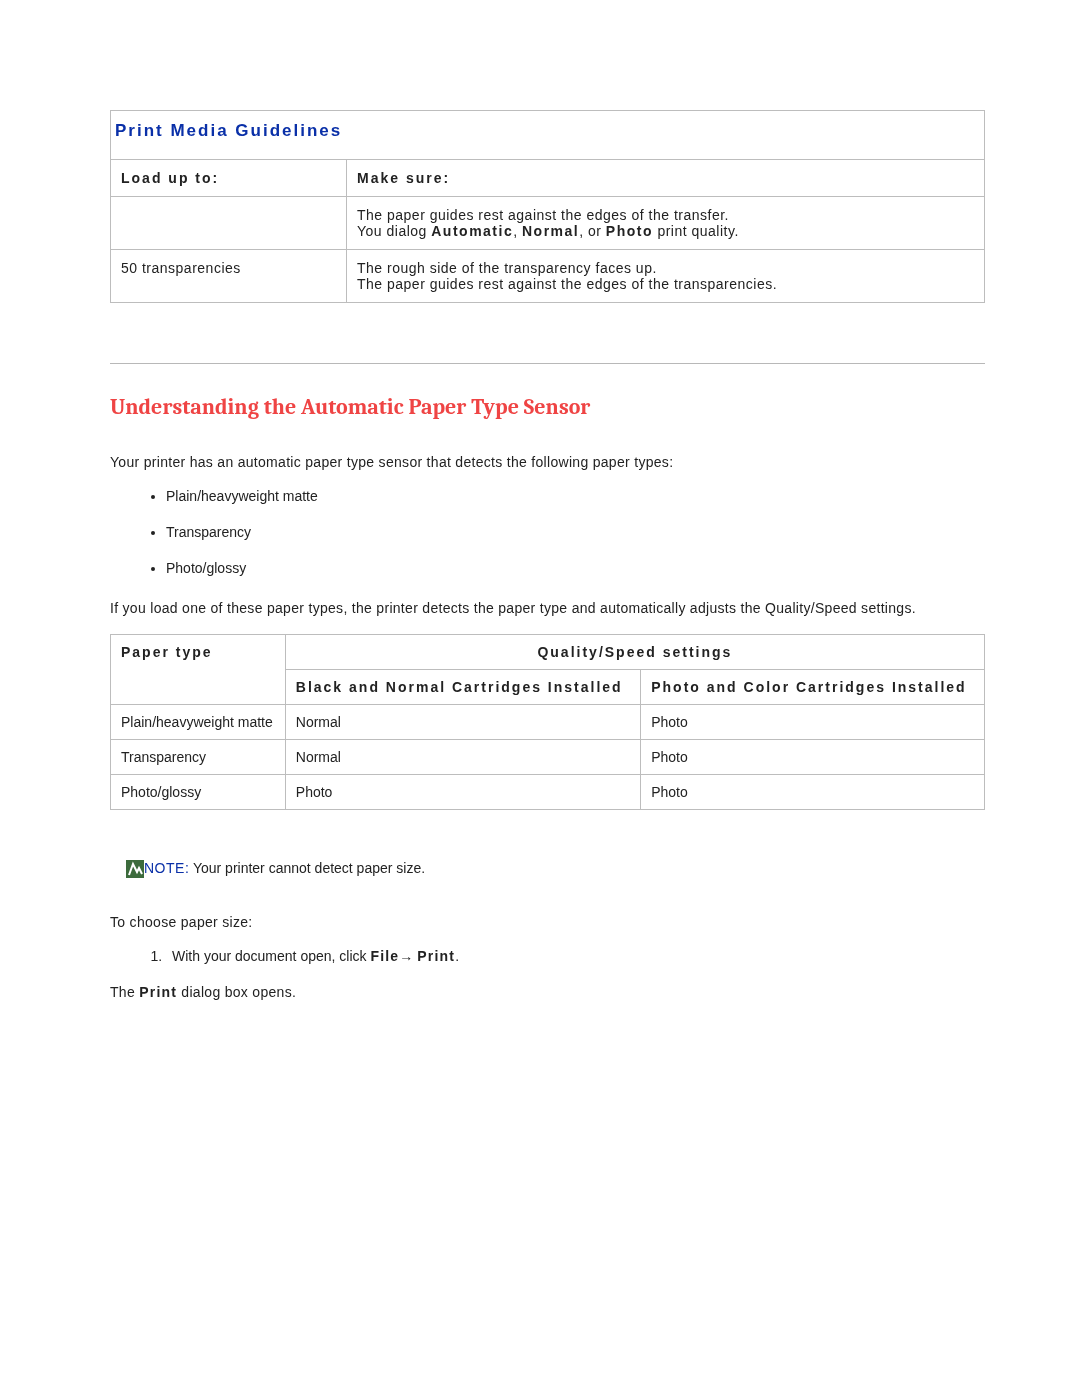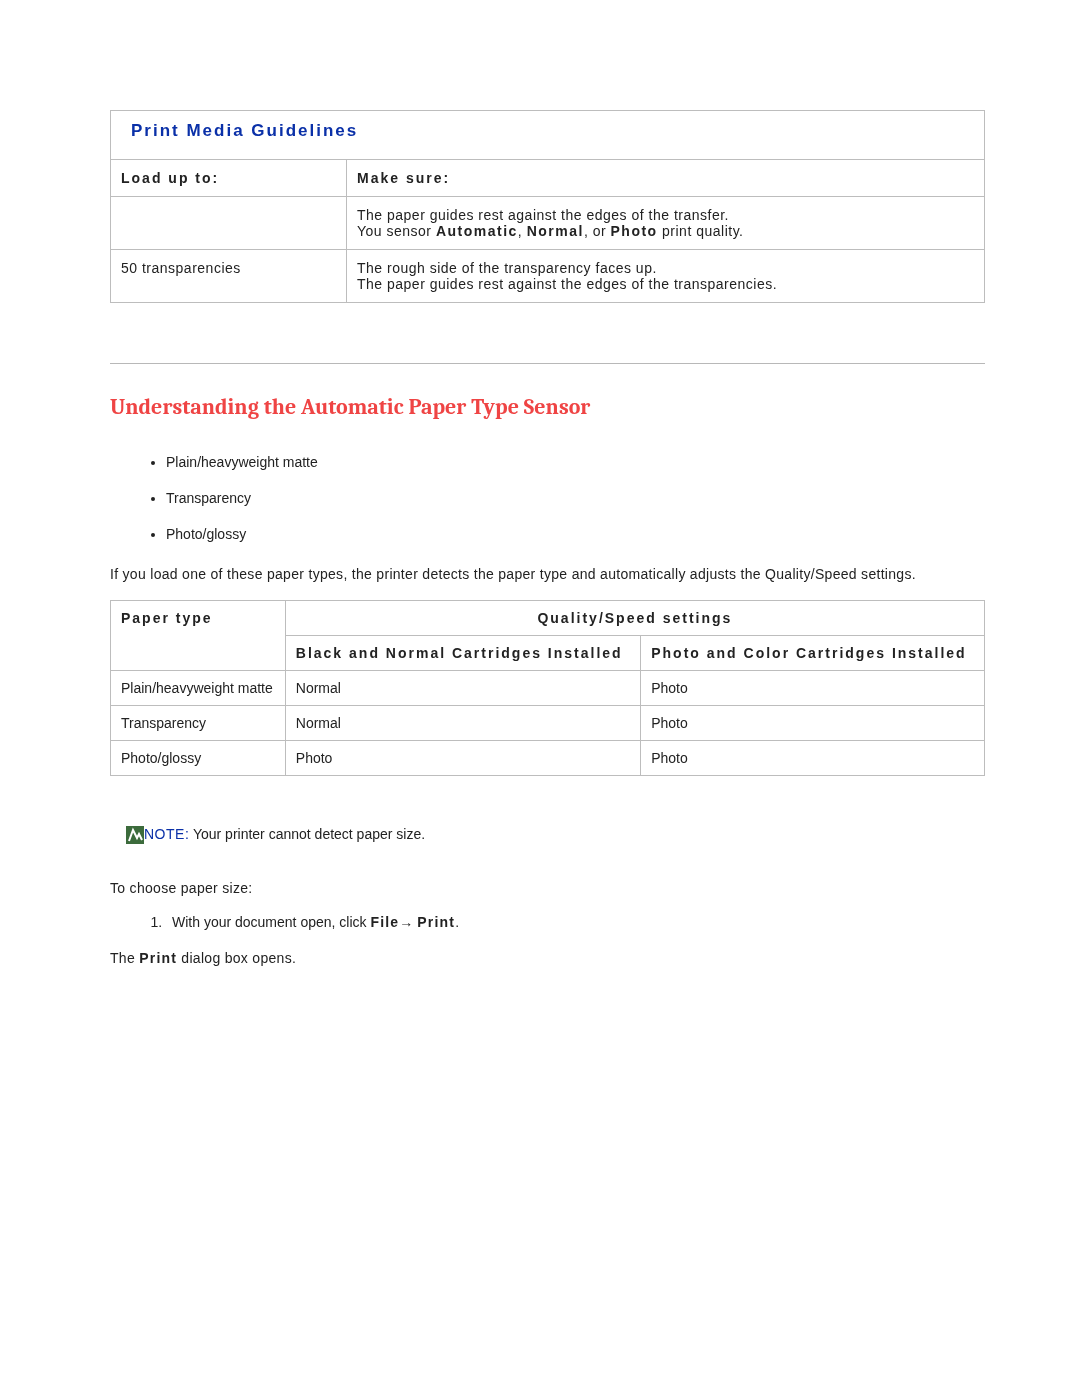--- a/index.html
+++ b/index.html
@@ -19,21 +19,21 @@
     border-collapse: collapse;
     margin-bottom: 60px;
   }
   table.guidelines th.title {
     text-align: left;
     font-family: Verdana, Geneva, sans-serif;
     font-size: 17px;
     font-weight: bold;
     letter-spacing: 2px;
     color: #0a30a8;
-    padding: 10px 8px 18px 20px;
+    padding: 10px 8px 18px 4px;
     border: 1px solid #bdbdbd;
     border-bottom: 1px solid #bdbdbd;
   }
   table.guidelines td, table.guidelines th.sub {
     border: 1px solid #bdbdbd;
     padding: 10px 10px;
     vertical-align: top;
     font-size: 14px;
     letter-spacing: 0.5px;
   }
@@ -131,38 +131,39 @@
     </tr>
     <tr>
       <th class="sub col1">Load up to:</th>
       <th class="sub">Make sure:</th>
     </tr>
     <tr>
       <td class="col1"></td>
       <td>
         <div>The paper guides rest against the edges of the transfer.</div>
         <div>
-          <span>You sensor </span><span class="emph-run">Automatic</span><span>, </span><span class="emph-run">Normal</span><span>, or </span><span class="emph-run">Photo</span><span> print quality.</span>
+          <span>You dialog </span><span class="emph-run">Automatic</span><span>, </span><span class="emph-run">Normal</span><span>, or </span><span class="emph-run">Photo</span><span> print quality.</span>
         </div>
       </td>
     </tr>
     <tr>
       <td class="col1">50 transparencies</td>
       <td>
         <div>The rough side of the transparency faces up.</div>
         <div>The paper guides rest against the edges of the transparencies.</div>
       </td>
     </tr>
   </tbody>
     </table>
 
   <hr class="sep">
 
   <h2 class="section">Understanding the Automatic Paper Type Sensor</h2>
 
+  <p class="body">Your printer has an automatic paper type sensor that detects the following paper types:</p>
 
   <ul class="bullets">
     <li>Plain/heavyweight matte</li>
     <li>Transparency</li>
     <li>Photo/glossy</li>
   </ul>
 
   <p class="body">If you load one of these paper types, the printer detects the paper type and automatically adjusts the Quality/Speed settings.</p>
 
   <table class="quality">

